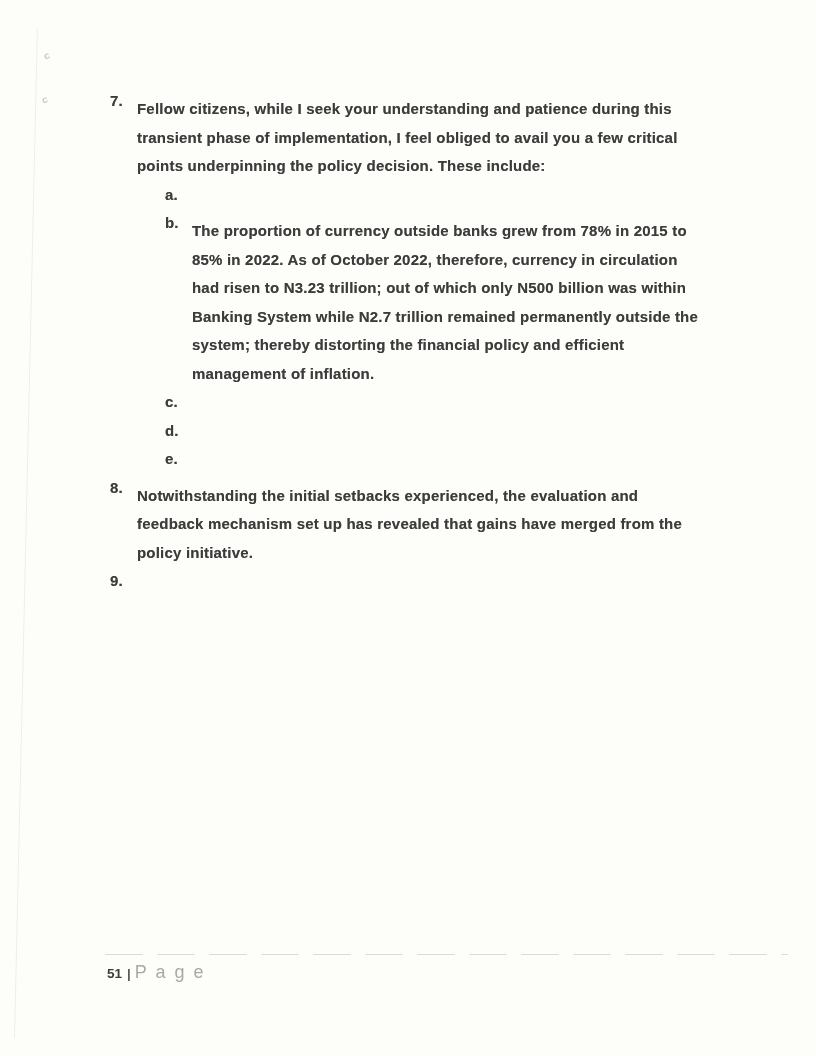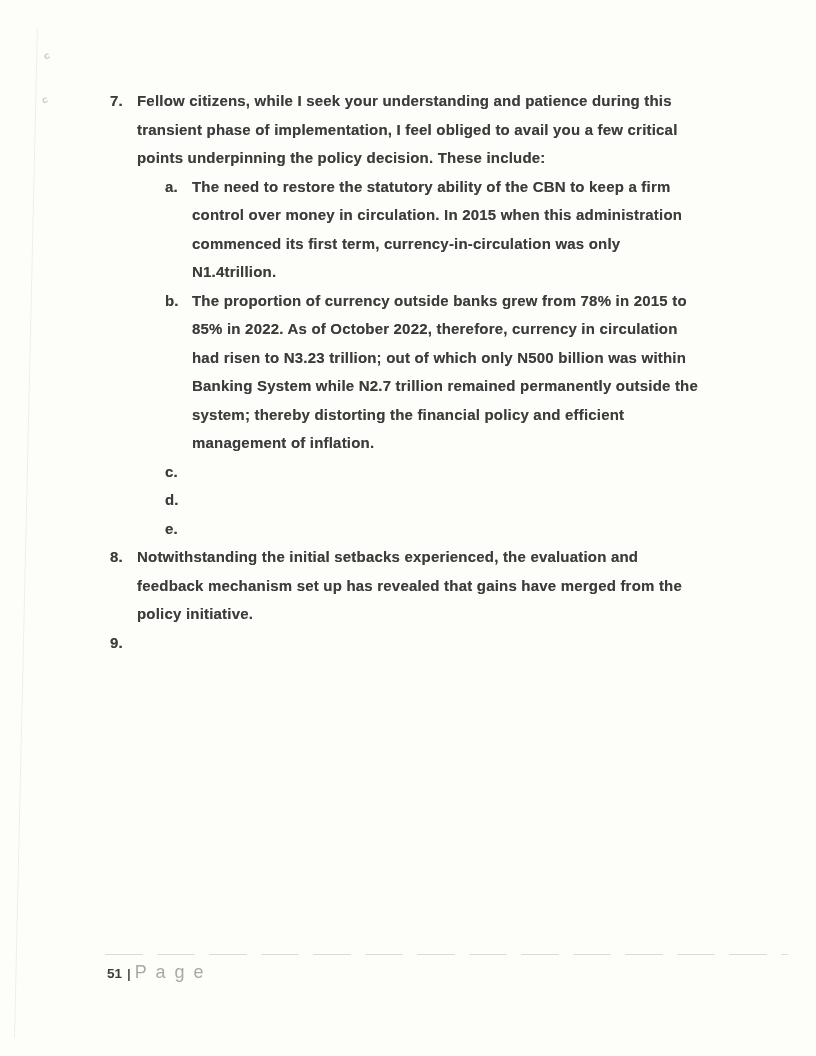--- a/index.html
+++ b/index.html
@@ -41,21 +41,21 @@
     color: var(--text, #3c3c3c);
     font-size: 15px;
     font-weight: bold;
     line-height: 28.5px;
     letter-spacing: 0.2px;
     text-shadow: 0 0 0.5px rgba(60,60,60,0.55);
   }
   .item { display: flex; }
   .item.sub { margin-left: 55px; }
   .marker { flex: 0 0 27px; }
-  .text { white-space: pre-line; }
+  .text { white-space: pre-line; margin-top: 8px; }
 
   
   .footer-rule {
     position: absolute;
     left: 105px;
     top: 954px;
     width: 683px;
     height: 1px;
     background: repeating-linear-gradient(90deg,
       #dedcd6 0px, #dedcd6 38px,
@@ -87,24 +87,20 @@
 
   <main class="doc" id="doc-body">
       <div class="item">
         <span class="marker">7.</span>
         <div class="text">Fellow citizens, while I seek your understanding and patience during this
 transient phase of implementation, I feel obliged to avail you a few critical
 points underpinning the policy decision. These include:</div>
       </div>
       <div class="item sub">
         <span class="marker">a.</span>
-        <div class="text">The need to restore the statutory ability of the CBN to keep a firm
-control over money in circulation. In 2015 when this administration
-commenced its first term, currency-in-circulation was only
-N1.4trillion.</div>
       </div>
       <div class="item sub">
         <span class="marker">b.</span>
         <div class="text">The proportion of currency outside banks grew from 78% in 2015 to
 85% in 2022. As of October 2022, therefore, currency in circulation
 had risen to N3.23 trillion; out of which only N500 billion was within
 Banking System while N2.7 trillion remained permanently outside the
 system; thereby distorting the financial policy and efficient
 management of inflation.</div>
       </div>

